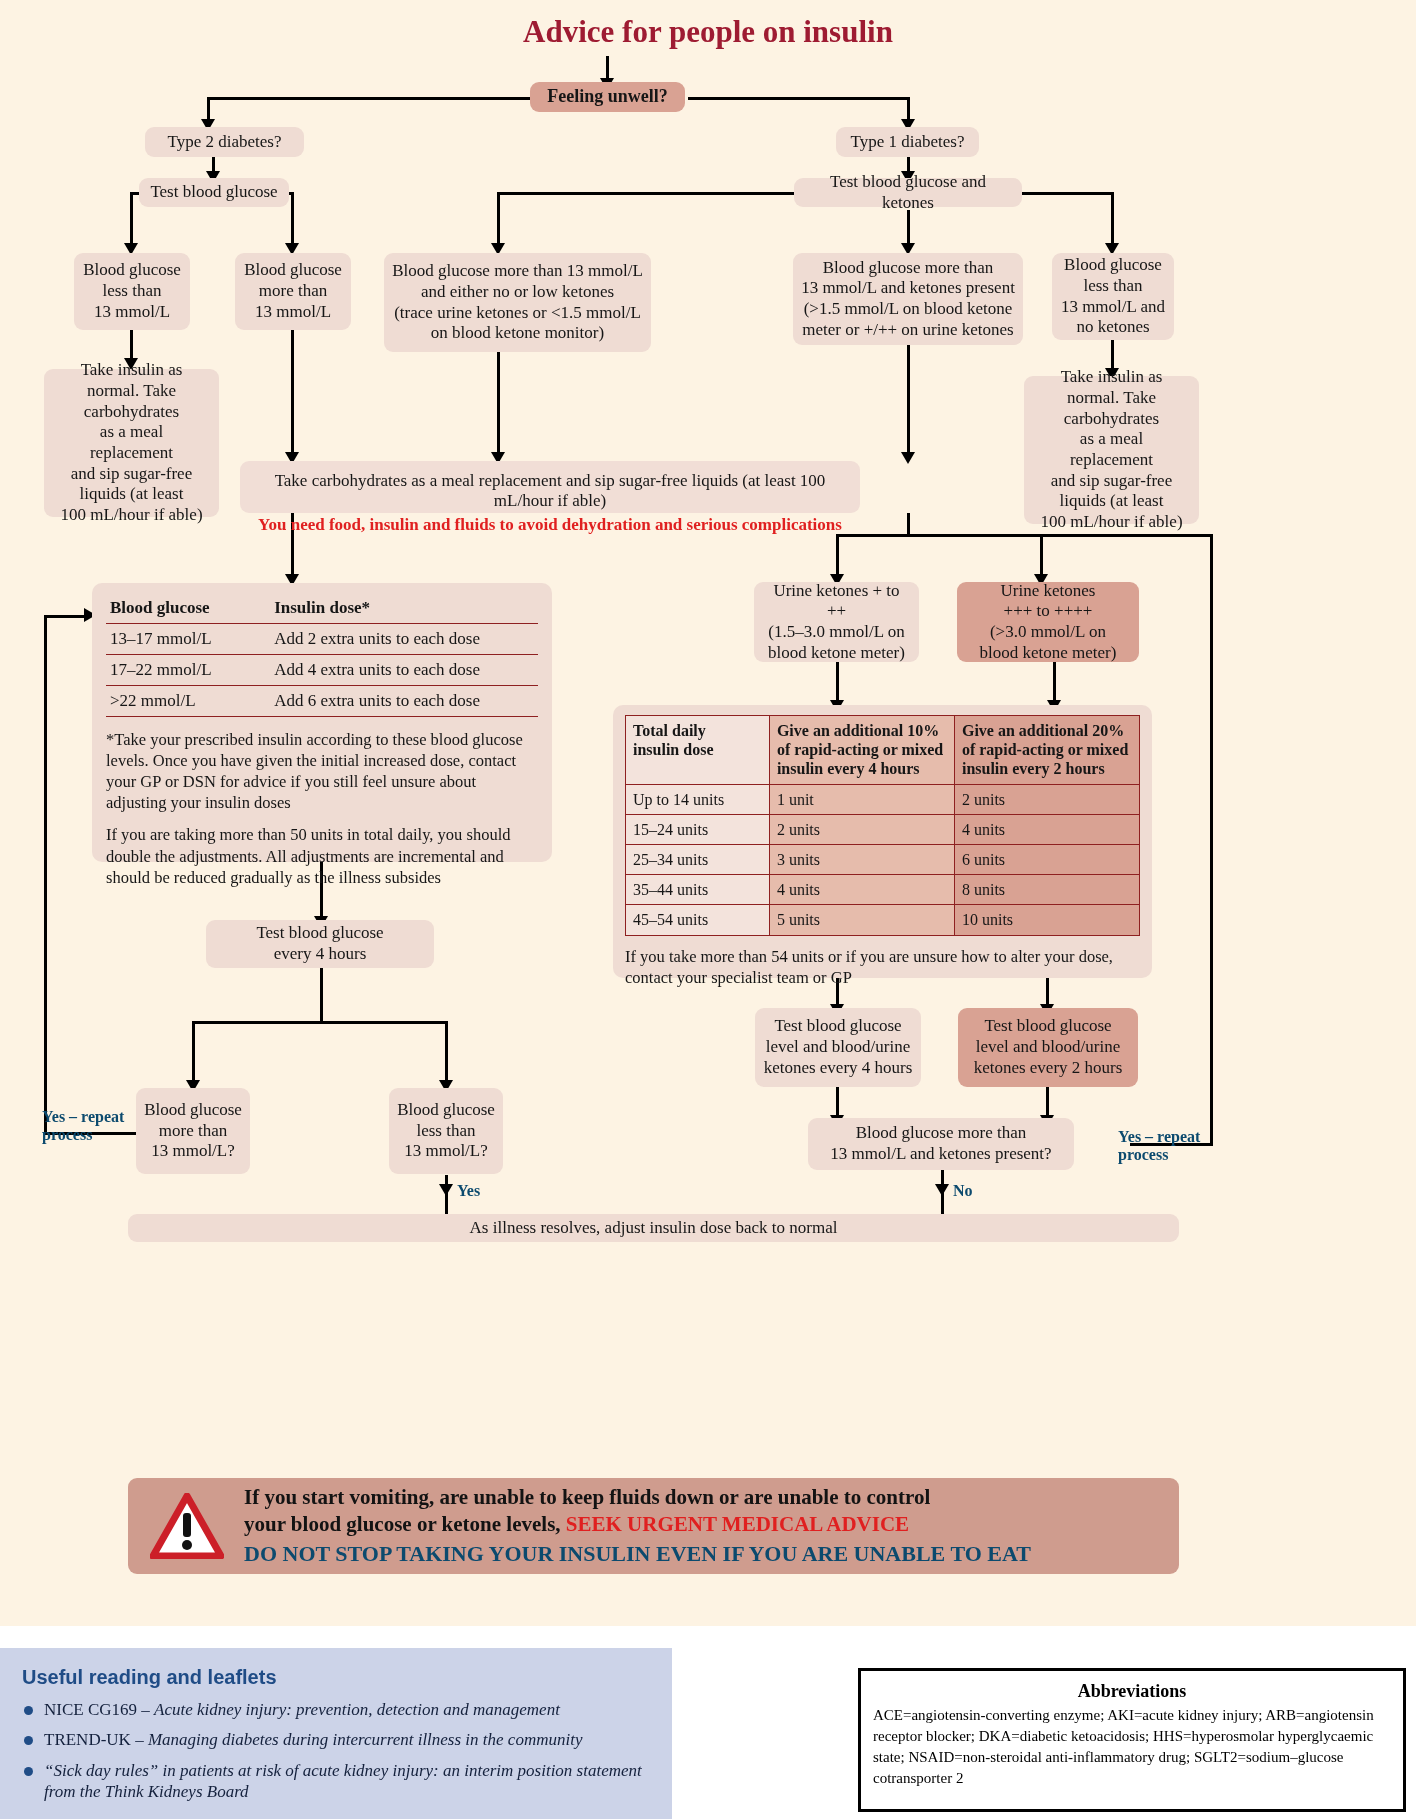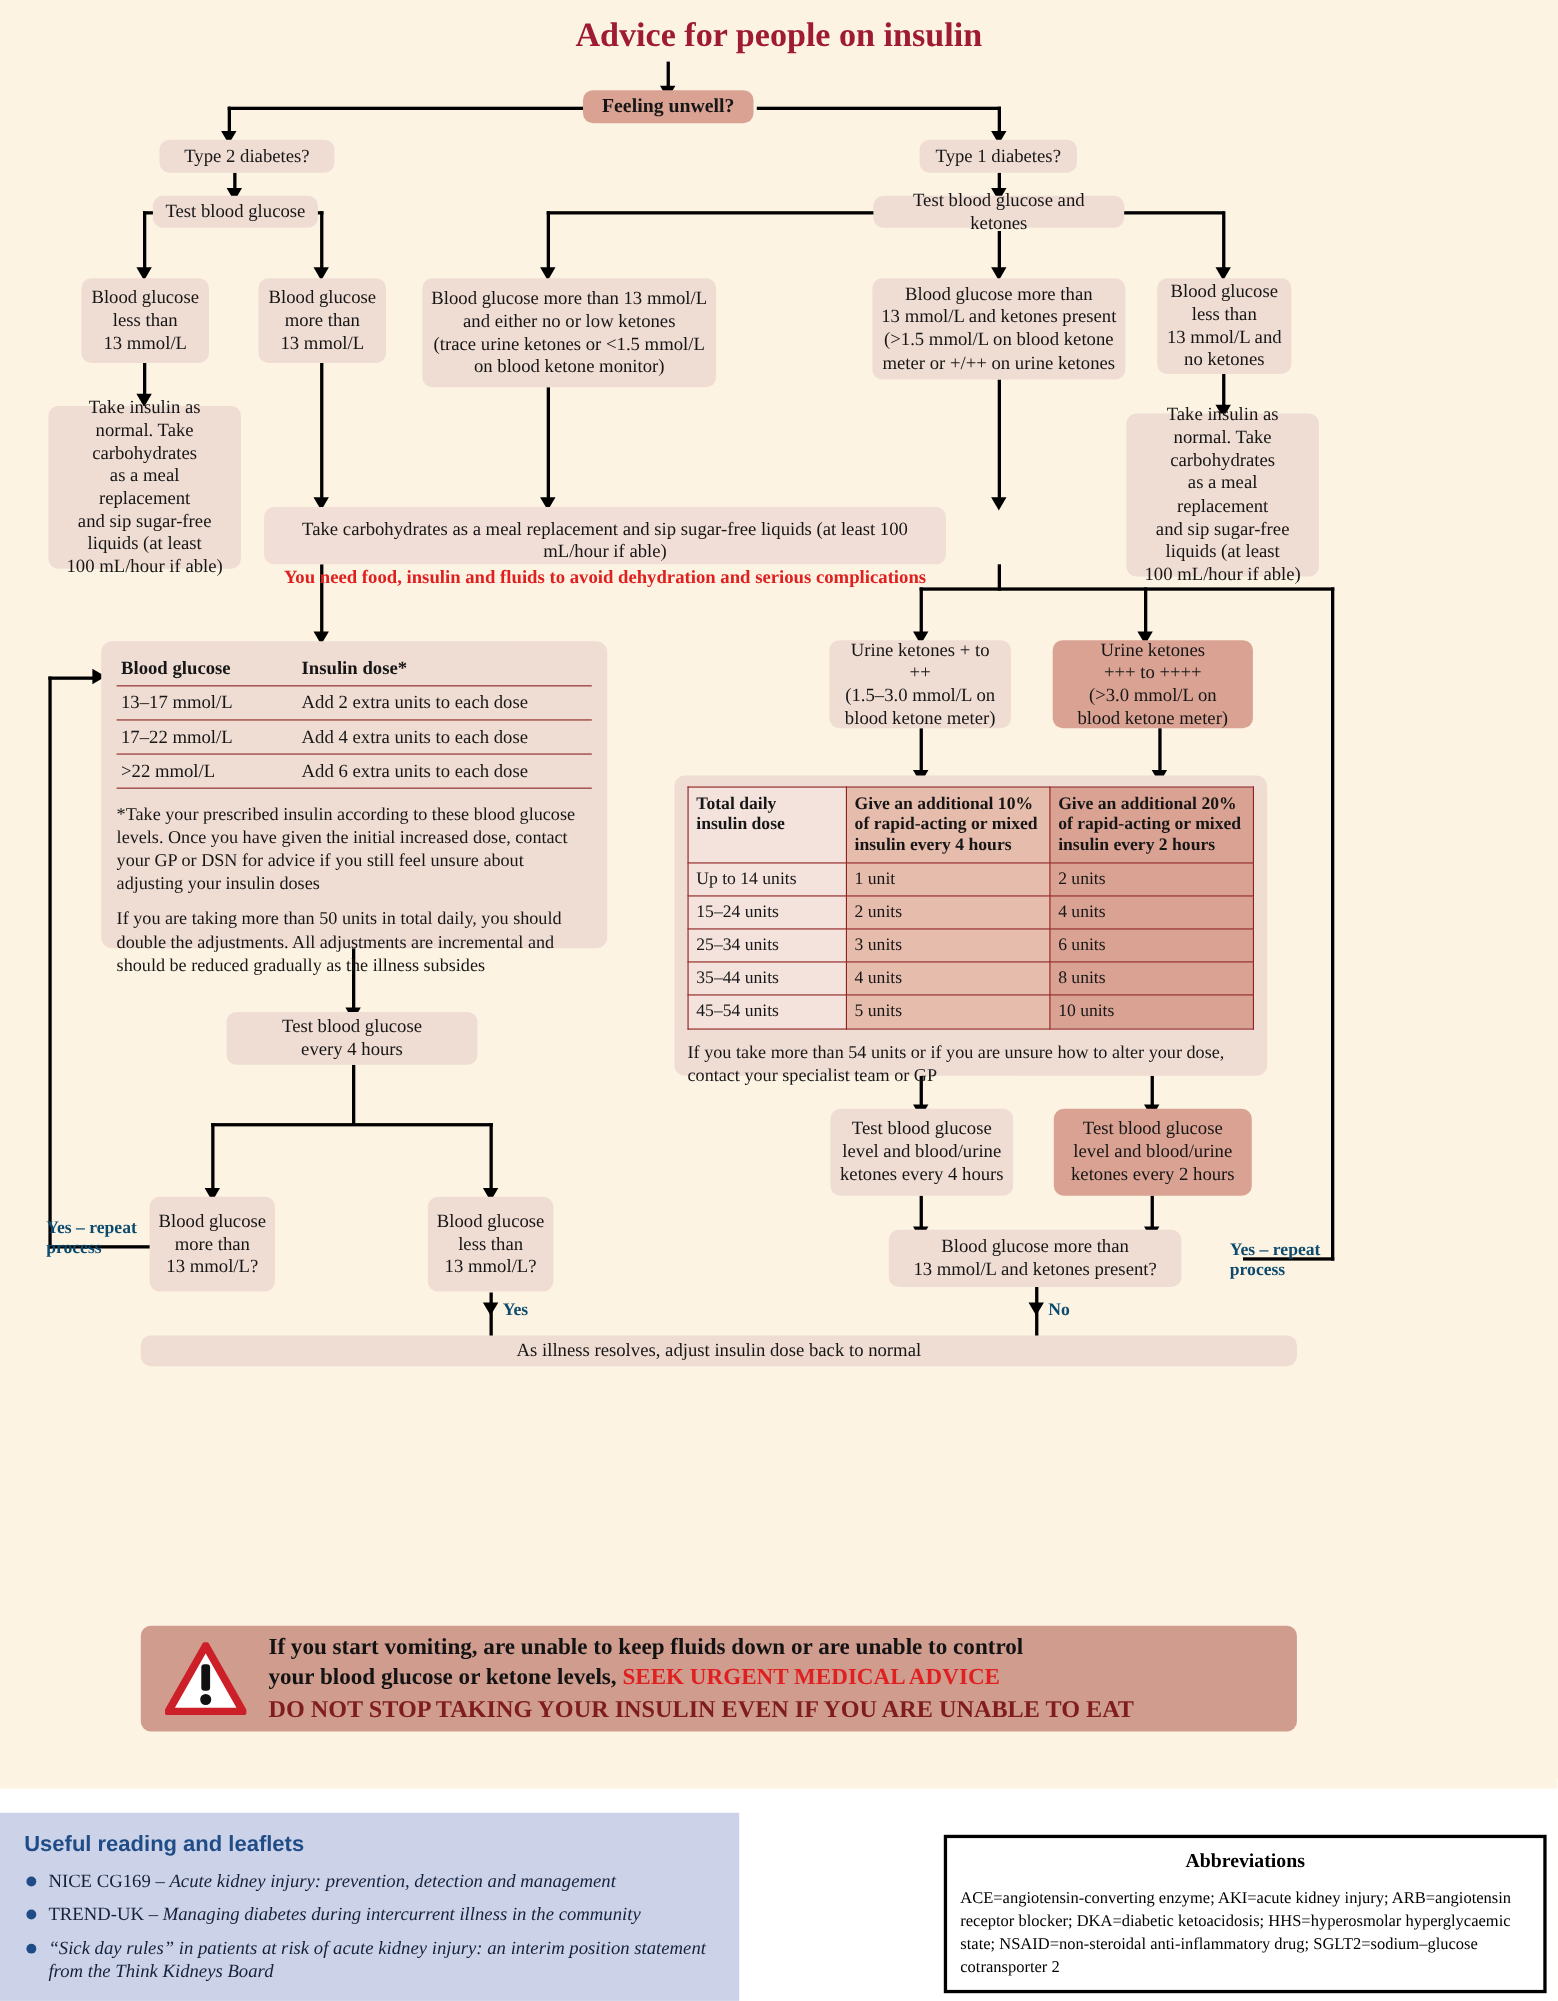--- a/index.html
+++ b/index.html
@@ -145,21 +145,21 @@
     padding: 14px 22px;
   }
   .warn .txt {
     font-family: "Liberation Serif", serif;
     font-size: 21px;
     font-weight: bold;
     line-height: 1.32;
     color: #131313;
   }
   .warn .red { color: #e02020; }
-  .warn .red-line { color: #7f1d1d; font-size: 22px; }
+  .warn .red-line { color: #0c4a6e; font-size: 22px; }
 
   
   .reading {
     position: absolute;
     left: 0; top: 1648px; width: 672px; height: 171px;
     background: #ccd3e8;
     padding: 18px 22px;
     font-family: "Liberation Serif", serif;
   }
   .reading h3 {
@@ -183,21 +183,21 @@
     position: absolute;
     left: 858px; top: 1668px; width: 548px; height: 144px;
     background: #ffffff;
     border: 3px solid #000;
     padding: 8px 12px;
     font-family: "Liberation Serif", serif;
     font-size: 15px;
     line-height: 1.42;
     color: #000;
   }
-  .abbrev h4 { text-align: center; font-size: 18px; margin-bottom: 11px; }
+  .abbrev h4 { text-align: center; font-size: 18px; margin-bottom: 0; }
 </style>
 </head>
 <body>
 
 <div id="root">
   <div class="canvas"></div>
 
   <div class="title">Advice for people on insulin</div>
 
   <div>

